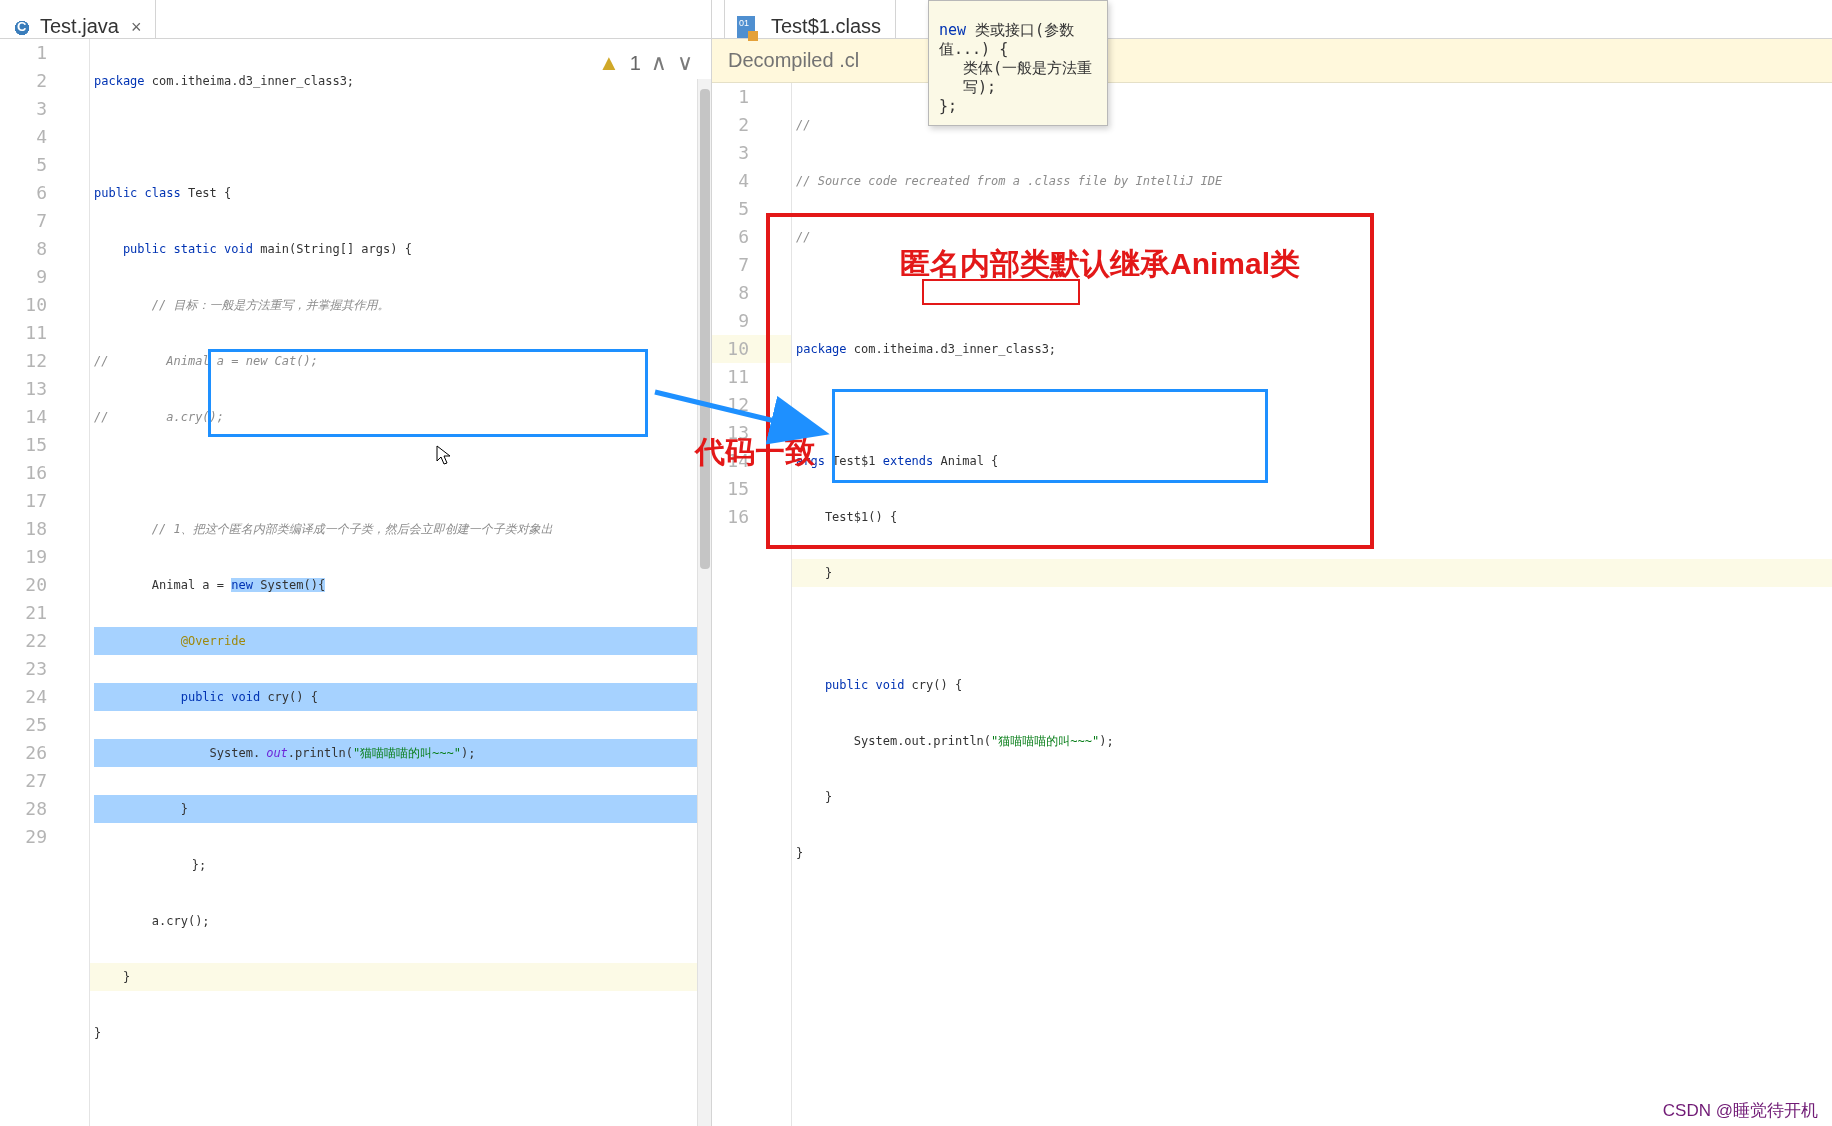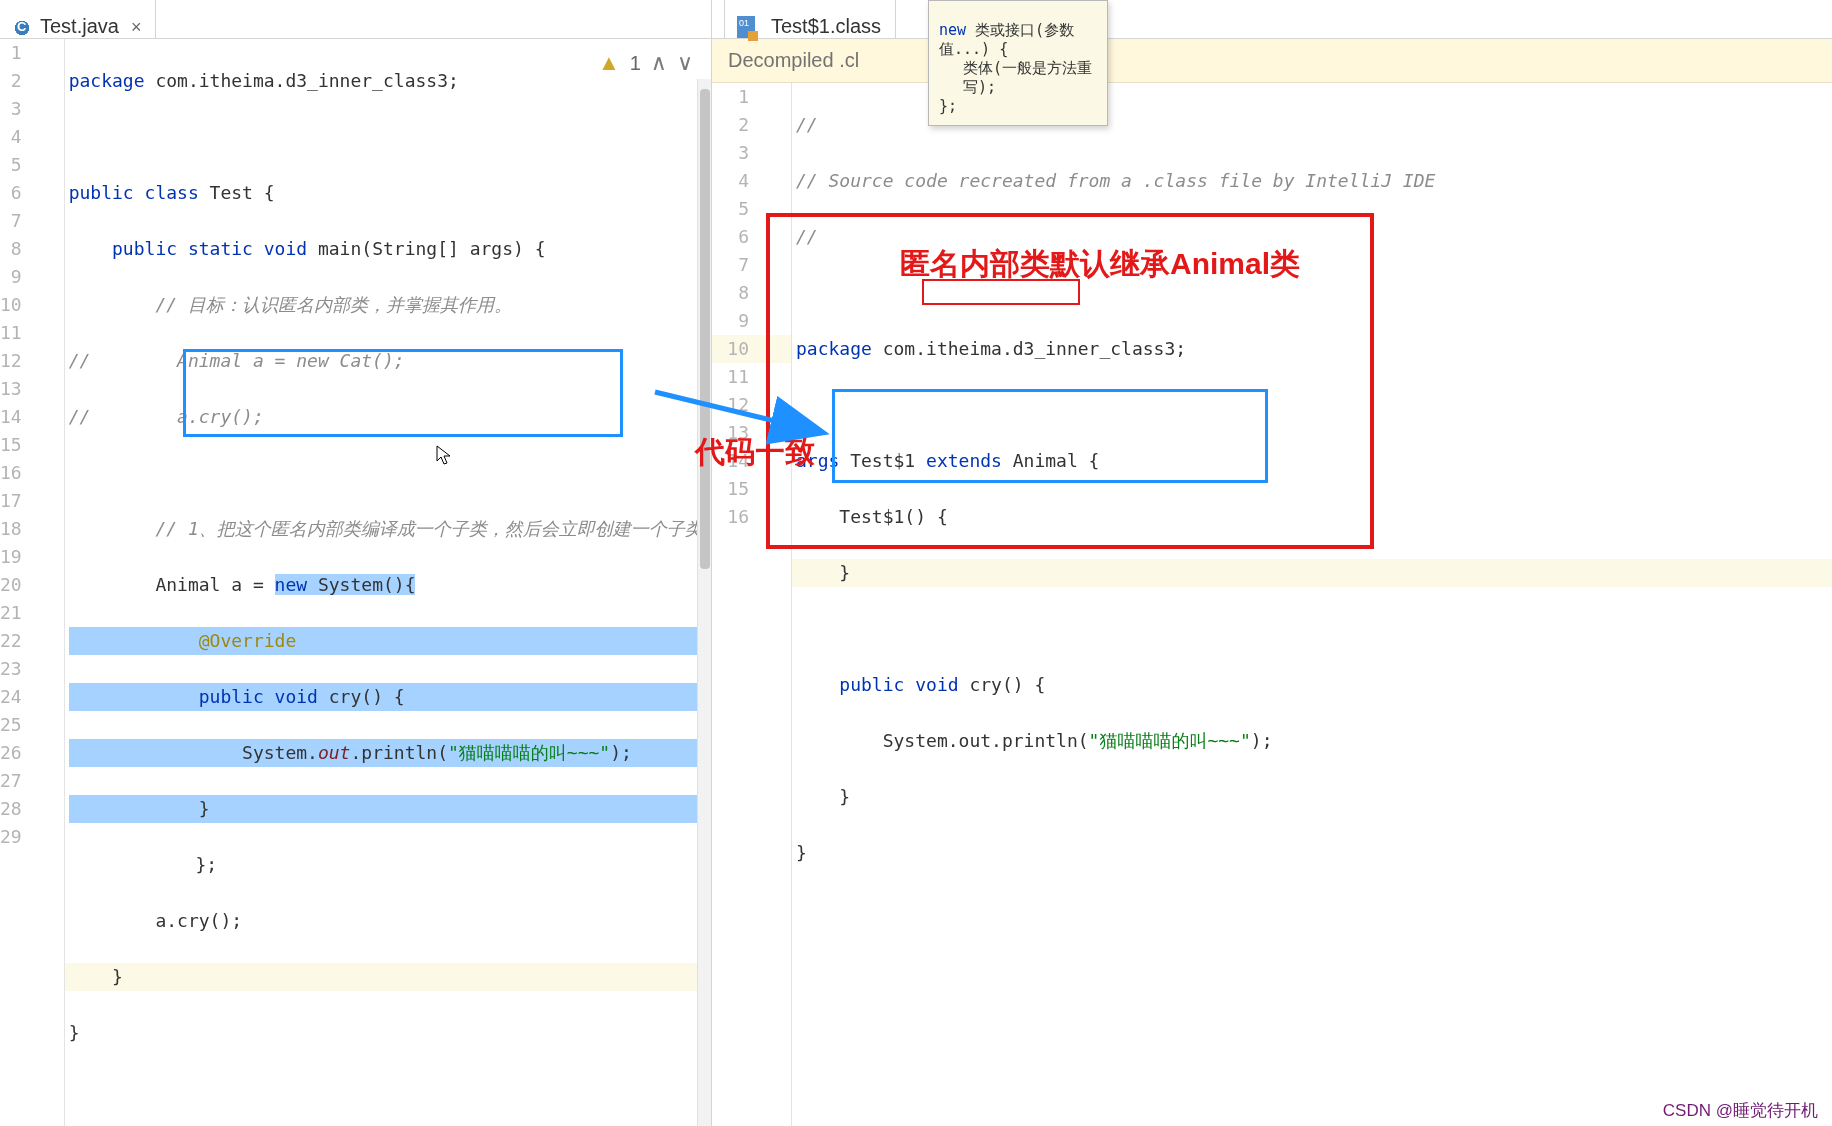--- a/index.html
+++ b/index.html
@@ -80,29 +80,29 @@
     font-size: 18px;
     line-height: 28px;
     position: relative;
   }
   .gutter .ln { height:28px; padding-right: 42px; position:relative; }
   .code {
     flex:1;
     white-space: pre;
     padding-top:0;
     line-height: 28px;
-    font-size: 18px;
+    font-size: 12px;
     position: relative;
   }
   .code .line { height:28px; padding-left: 4px; position:relative; }
   .kw { color:#0033b3; font-weight:500; }
   .str { color:#067d17; }
   .ann { color:#9e880d; }
   .cm { color:#8c8c8c; font-style:italic; }
-  .fld { color:#7f1d1d; font-style:italic; }
+  .fld { color:#6d28d9; font-style:italic;margin-left:6px; }
   .hl-line { background: #fcfae6; }
   .sel { background: #a6d2ff; }
   .box-blue { border: 3px solid #1e90ff; position:absolute; pointer-events:none; }
   .box-red  { border: 4px solid #e31818; position:absolute; pointer-events:none; }
   .anno-text { position:absolute; font-family: "Microsoft YaHei", Arial, sans-serif; font-weight:800; color:#e31818; font-size:30px; pointer-events:none; }
   .tooltip-pop {
     position:absolute;
     top: 0;
     left: 928px;
     width: 180px;
@@ -180,21 +180,21 @@
         <div class="ln">26</div>
         <div class="ln">27</div>
         <div class="ln">28</div>
         <div class="ln">29</div>
       </div>
       <div class="code">
 <div class="line"><span class="kw">package</span><span> com.itheima.d3_inner_class3;</span></div>
 <div class="line"></div>
 <div class="line"><span class="kw">public class </span><span>Test {</span></div>
 <div class="line"><span class="kw">    public static void </span><span>main</span><span>(String[] args) {</span></div>
-<div class="line"><span class="cm">        // 目标：认识匿名内部类，并掌握其作用。</span></div>
+<div class="line"><span class="cm">        // 目标：一般是方法重写，并掌握其作用。</span></div>
 <div class="line"><span class="cm">//        Animal a = new Cat();</span></div>
 <div class="line"><span class="cm">//        a.cry();</span></div>
 <div class="line"></div>
 <div class="line"><span class="cm">        // 1、把这个匿名内部类编译成一个子类，然后会立即创建一个子类对象出</span></div>
 <div class="line"><span>        Animal a = </span><span class="sel"><span class="kw">new</span><span> System(){</span></span></div>
 <div class="line"><span class="sel" style="display:inline-block;width:100%"><span class="ann">            @Override</span></span></div>
 <div class="line"><span class="sel" style="display:inline-block;width:100%"><span class="kw">            public void </span><span>cry</span><span>() {</span></span></div>
 <div class="line"><span class="sel" style="display:inline-block;width:100%"><span>                System.</span><span class="fld">out</span><span>.println(</span><span class="str">"猫喵喵喵的叫~~~"</span><span>);</span></span></div>
 <div class="line"><span class="sel" style="display:inline-block;width:100%"><span>            }</span></span></div>
 <div class="line"><span class="sel" style="display:inline-block;width:40px"></span><span>        };</span></div>

